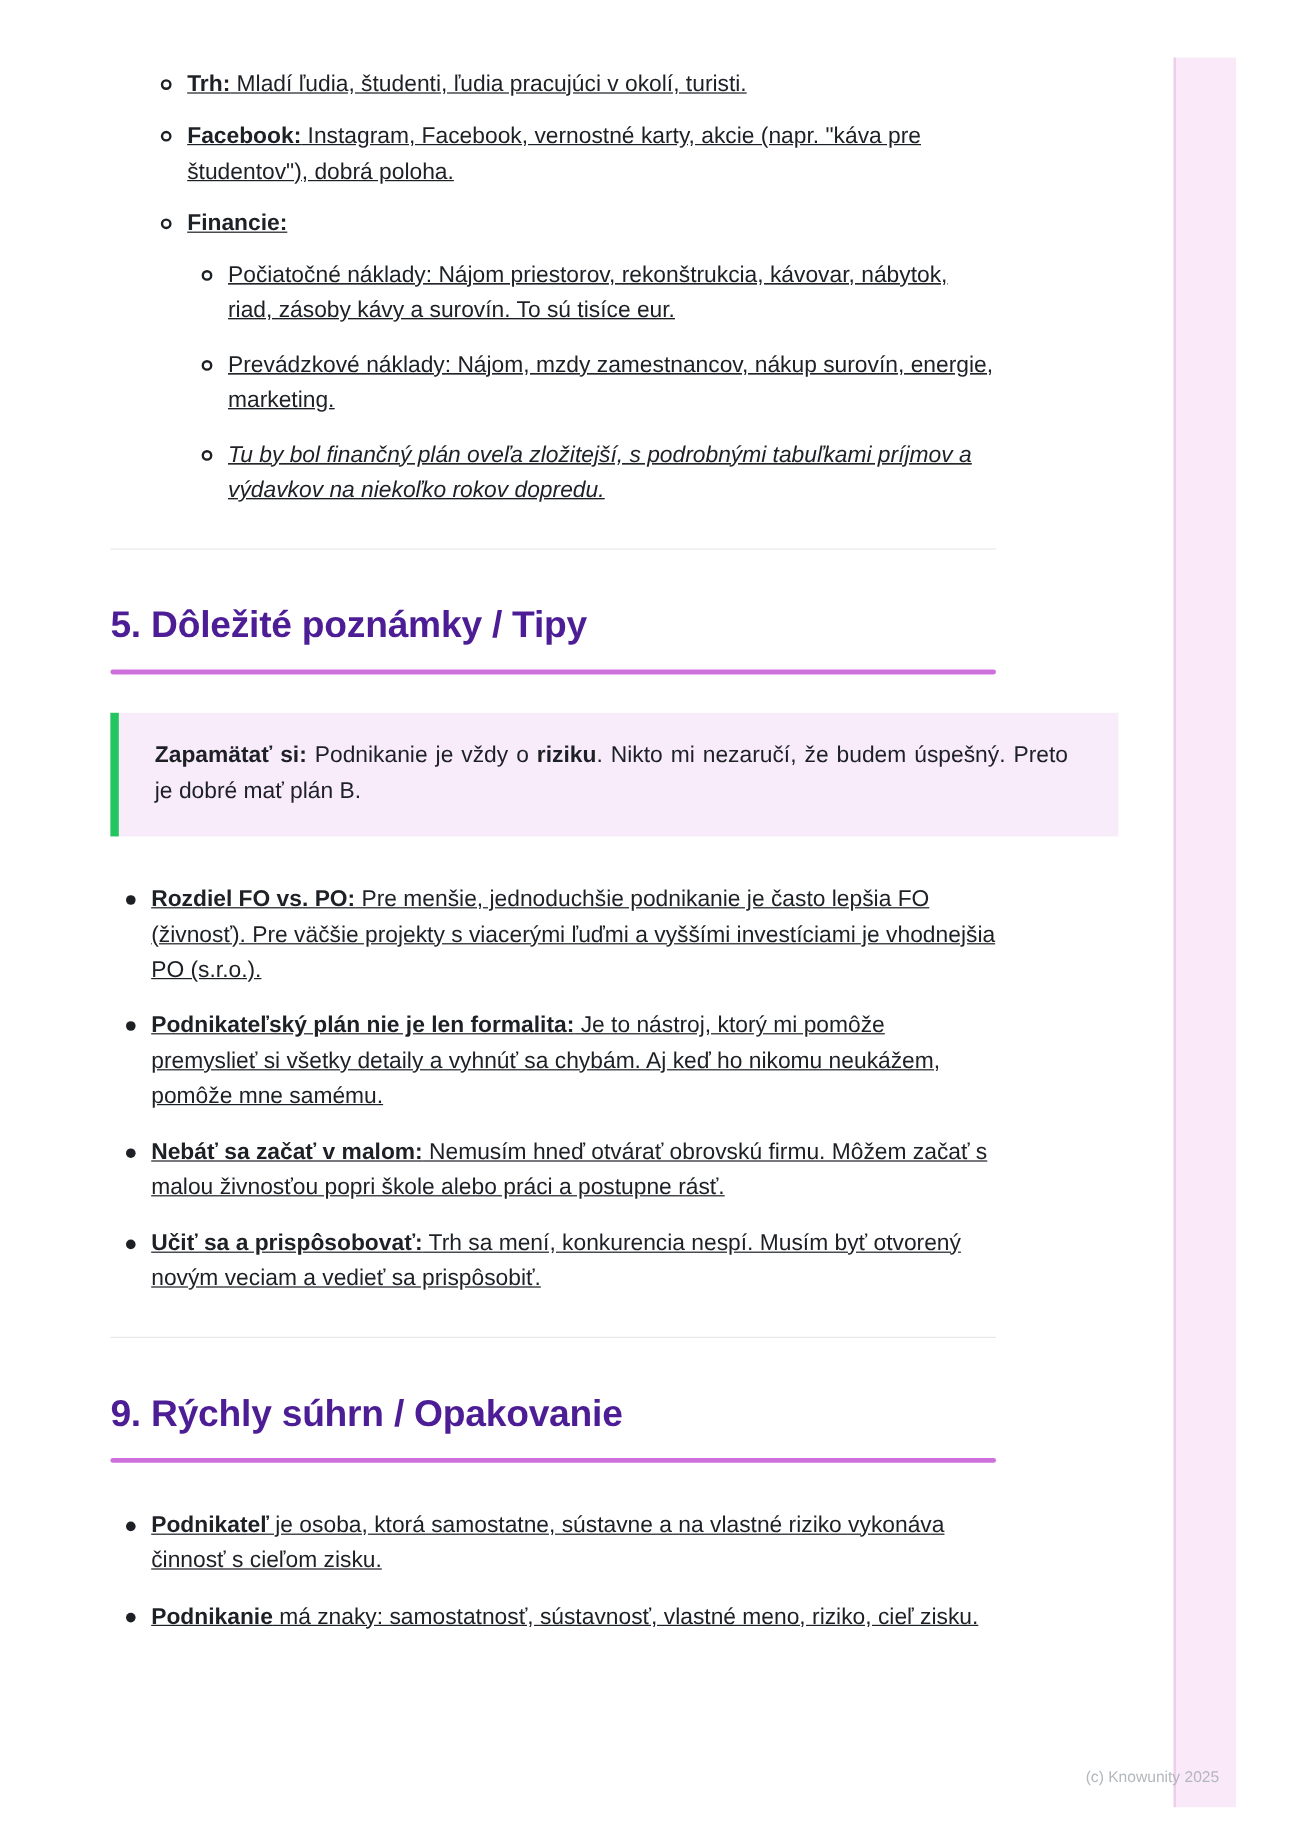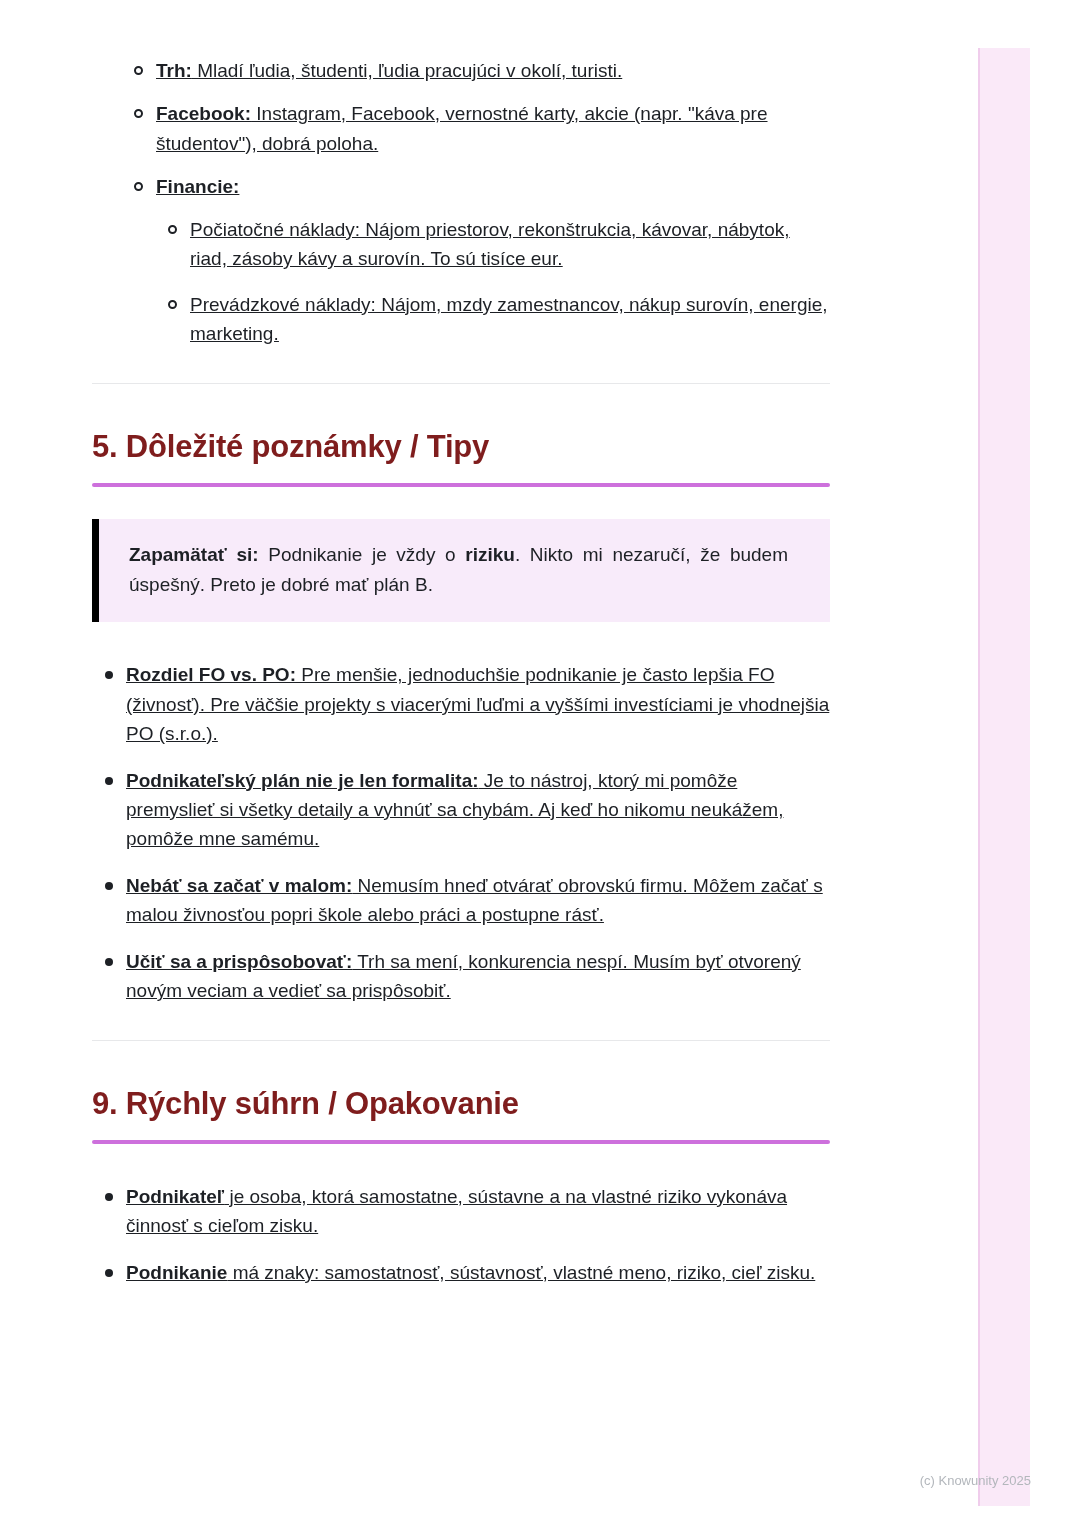--- a/index.html
+++ b/index.html
@@ -63,48 +63,48 @@
     width: 738px;
     height: 1px;
     background: #e7e8ea;
     border: none;
     margin-top: 34px;
   }
   .section-title {
     margin-top: 44px;
     font-size: 31px;
     font-weight: 700;
-    color: #7f1d1d;
+    color: #4c1d95;
     letter-spacing: -0.2px;
     line-height: 1.2;
   }
   .title-underline {
     width: 738px;
     height: 4px;
     background: #cd70dc;
     border-radius: 2px;
     margin-top: 18px;
   }
   .callout {
-    width: 738px;
+    width: 840px;
     margin-top: 32px;
     background: #f8ebfa;
-    border-left: 7px solid #000000;
+    border-left: 7px solid #22c55e;
     padding: 21px 42px 21px 30px;
   }
   .callout-text {
     text-align: justify;
     line-height: 1.62;
   }
   .disc-list { margin-top: 38px; width: 738px; }
   .disc-list .li { margin-bottom: 17px; }
   .disc-list .li > .bullet.disc { margin-left: 13px; }
   .footer {
     position: absolute;
-    right: 49px;
+    right: 64px;
     bottom: 40px;
     font-size: 13px;
     color: #b3b7bc;
     z-index: 3;
   }
 </style>
 </head>
 <body>
 
 <div class="page">
@@ -127,20 +127,24 @@
         <div class="li-text">
           <div><strong>Financie:</strong><span></span></div>
           <ul class="sub-list">
             <li class="li">
               <span class="bullet hollow"></span>
               <div class="li-text">Počiatočné náklady: Nájom priestorov, rekonštrukcia, kávovar, nábytok, riad, zásoby kávy a surovín. To sú tisíce eur.</div>
             </li>
             <li class="li">
               <span class="bullet hollow"></span>
               <div class="li-text">Prevádzkové náklady: Nájom, mzdy zamestnancov, nákup surovín, energie, marketing.</div>
+            </li>
+            <li class="li italic">
+              <span class="bullet hollow"></span>
+              <div class="li-text">Tu by bol finančný plán oveľa zložitejší, s podrobnými tabuľkami príjmov a výdavkov na niekoľko rokov dopredu.</div>
             </li>
           </ul>
         </div>
       </li>
     </ul>
 
     <hr class="divider">
 
     <h2 class="section-title">5. Dôležité poznámky / Tipy</h2>
     <div class="title-underline"></div>

